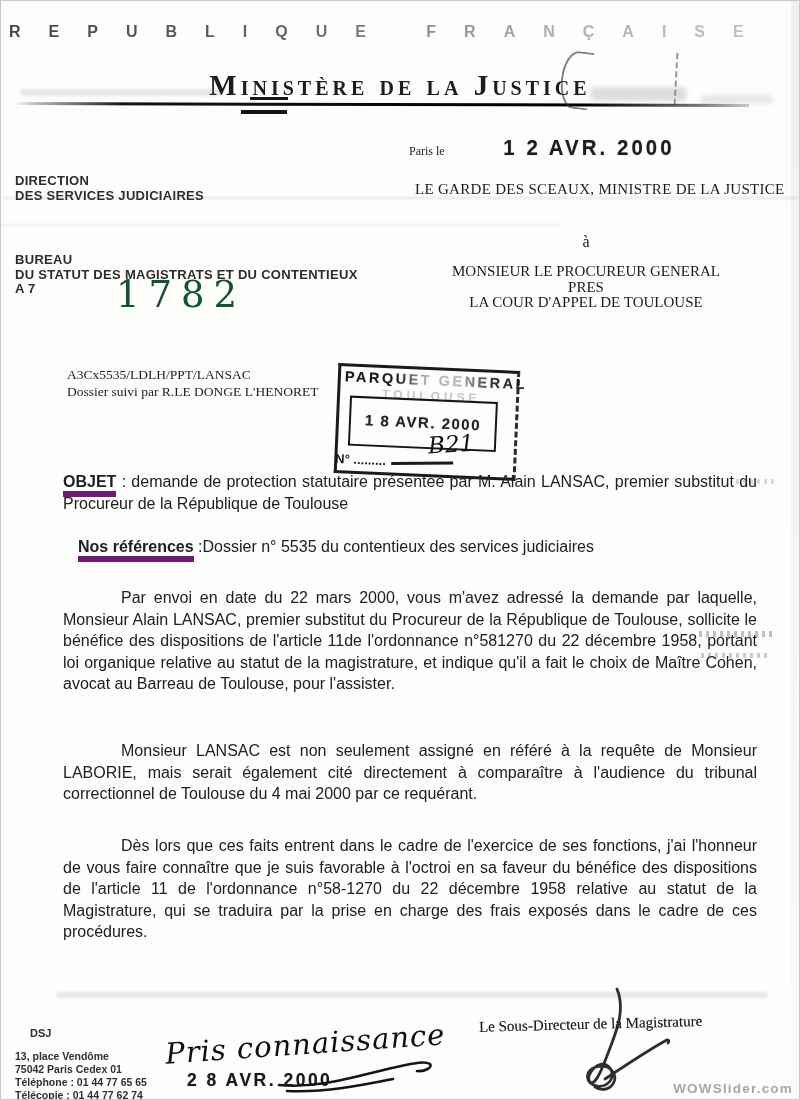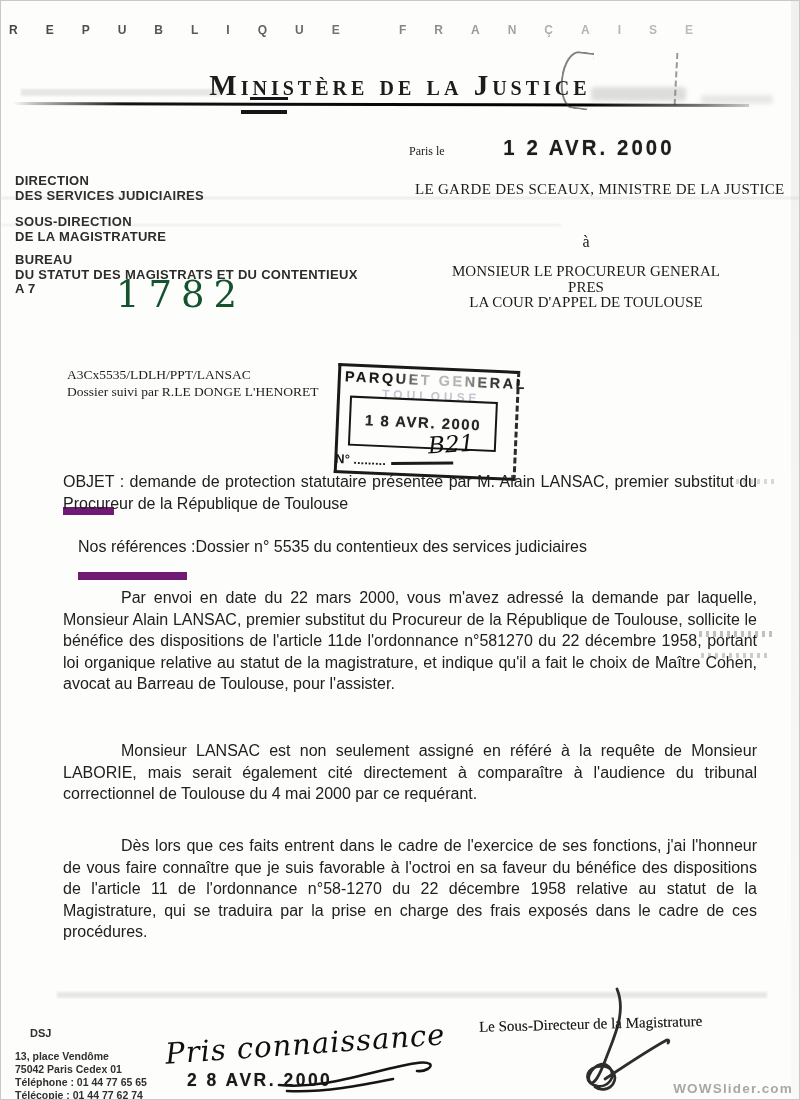--- a/index.html
+++ b/index.html
@@ -4,21 +4,21 @@
 <style>
   html,body{margin:0;padding:0;background:#e8e8e8;}
   .page{
     position:relative;width:798px;height:1098px;margin:0 auto;
     background:#fdfdfc;border:1px solid #c9c9c9;overflow:hidden;
     font-family:"Liberation Sans",sans-serif;color:#1f1f1f;
   }
   .abs{position:absolute;}
   
   .republique{
-    top:22px;left:8px;width:780px;font-size:12px;letter-spacing:28px;
+    top:22px;left:8px;width:780px;font-size:16px;letter-spacing:28px;
     color:#3c3c3c;white-space:nowrap;font-weight:600;
     -webkit-mask-image:linear-gradient(90deg,rgba(0,0,0,.95) 0%,rgba(0,0,0,.8) 35%,rgba(0,0,0,.4) 70%,rgba(0,0,0,.3) 100%);
     mask-image:linear-gradient(90deg,rgba(0,0,0,.95) 0%,rgba(0,0,0,.8) 35%,rgba(0,0,0,.4) 70%,rgba(0,0,0,.3) 100%);
   }
   .ministry{
     top:68px;left:0;right:0;text-align:center;
     font-family:"Liberation Serif",serif;font-variant:small-caps;
     font-size:29px;font-weight:600;letter-spacing:4px;color:#1c1c1c;
   }
   .rule-long{top:102px;left:12px;width:736px;height:3px;
@@ -55,21 +55,21 @@
   .pstamp .l2{position:absolute;top:19px;left:42px;font-weight:700;font-size:12px;letter-spacing:4px;color:rgba(70,80,115,.32);}
   .pstamp .ibox{position:absolute;top:29px;left:10px;width:144px;height:46px;border:2.5px solid #161616;
     text-align:center;line-height:44px;font-weight:700;font-size:15px;letter-spacing:1.5px;color:#242424;
     text-shadow:0 0 1px rgba(30,30,30,.5);}
   .pstamp .num{position:absolute;top:85px;left:-2px;font-weight:700;font-size:13px;color:#181818;white-space:nowrap;}
   .pstamp .dash{position:absolute;top:92px;left:54px;width:62px;height:3px;background:#1b1b1b;transform:rotate(-3deg);}
   .pstamp .b21{position:absolute;top:60px;left:90px;font-family:"DejaVu Serif",serif;font-style:italic;
     font-size:23px;color:#101010;transform:rotate(-6deg);}
   .bodytxt{left:62px;width:694px;font-size:16px;line-height:21.5px;color:#202020;text-align:justify;}
   .objet{top:470px;} .nosref{top:520px;}
-  .ul{border-bottom:8px solid #701a75;padding-bottom:17px;}
+  .ul{border-bottom:6px solid #701a75;padding-bottom:1px;font-weight:bold;}
   .para{text-indent:58px;}
   .p1{top:586px;} .p2{top:739px;} .p3{top:834px;} .p4{top:962px;}
   .closing{top:1014px;left:478px;width:290px;font-family:"Liberation Serif",serif;font-size:15px;
     color:#1b1b1b;transform:rotate(-1.5deg);text-shadow:0 0 .5px rgba(20,20,20,.5);}
   .sig{top:986px;left:552px;width:120px;height:106px;}
   .dsj{top:1026px;left:14px;font-size:11px;font-weight:700;color:#2e2e2e;padding-left:15px;}
   .addr{top:1049px;left:14px;font-size:10.5px;font-weight:600;line-height:13px;color:#303030;}
   .hand{top:1026px;left:164px;font-family:"DejaVu Serif",serif;font-style:italic;font-size:29px;
     color:#0f0f0f;transform:rotate(-4deg);letter-spacing:1px;}
   .hstamp{top:1069px;left:186px;font-weight:700;font-size:17.5px;letter-spacing:2.5px;color:#191919;
@@ -95,24 +95,20 @@
   <div class="abs smudge" style="top:94px;left:700px;width:72px;height:9px;opacity:.7;"></div>
   <div class="abs streak" style="top:88px;left:20px;width:200px;height:7px;"></div>
 
   <div class="abs paris">Paris le</div>
   <div class="abs date-stamp">1 2 AVR. 2000</div>
   <div class="abs garde">LE GARDE DES SCEAUX, MINISTRE DE LA JUSTICE</div>
 
   <div class="abs org org-g1">
     <div>DIRECTION</div>
     <div>DES SERVICES JUDICIAIRES</div>
-  </div>
-  <div class="abs org org-g2">
-    <div>SOUS-DIRECTION</div>
-    <div>DE LA MAGISTRATURE</div>
   </div>
   <div class="abs org org-g3">
     <div>BUREAU</div>
     <div>DU STATUT DES MAGISTRATS ET DU CONTENTIEUX</div>
     <div>A 7</div>
   </div>
   <div class="abs regnum">1782</div>
 
   <div class="abs recipient">
     <div class="to">à</div>

